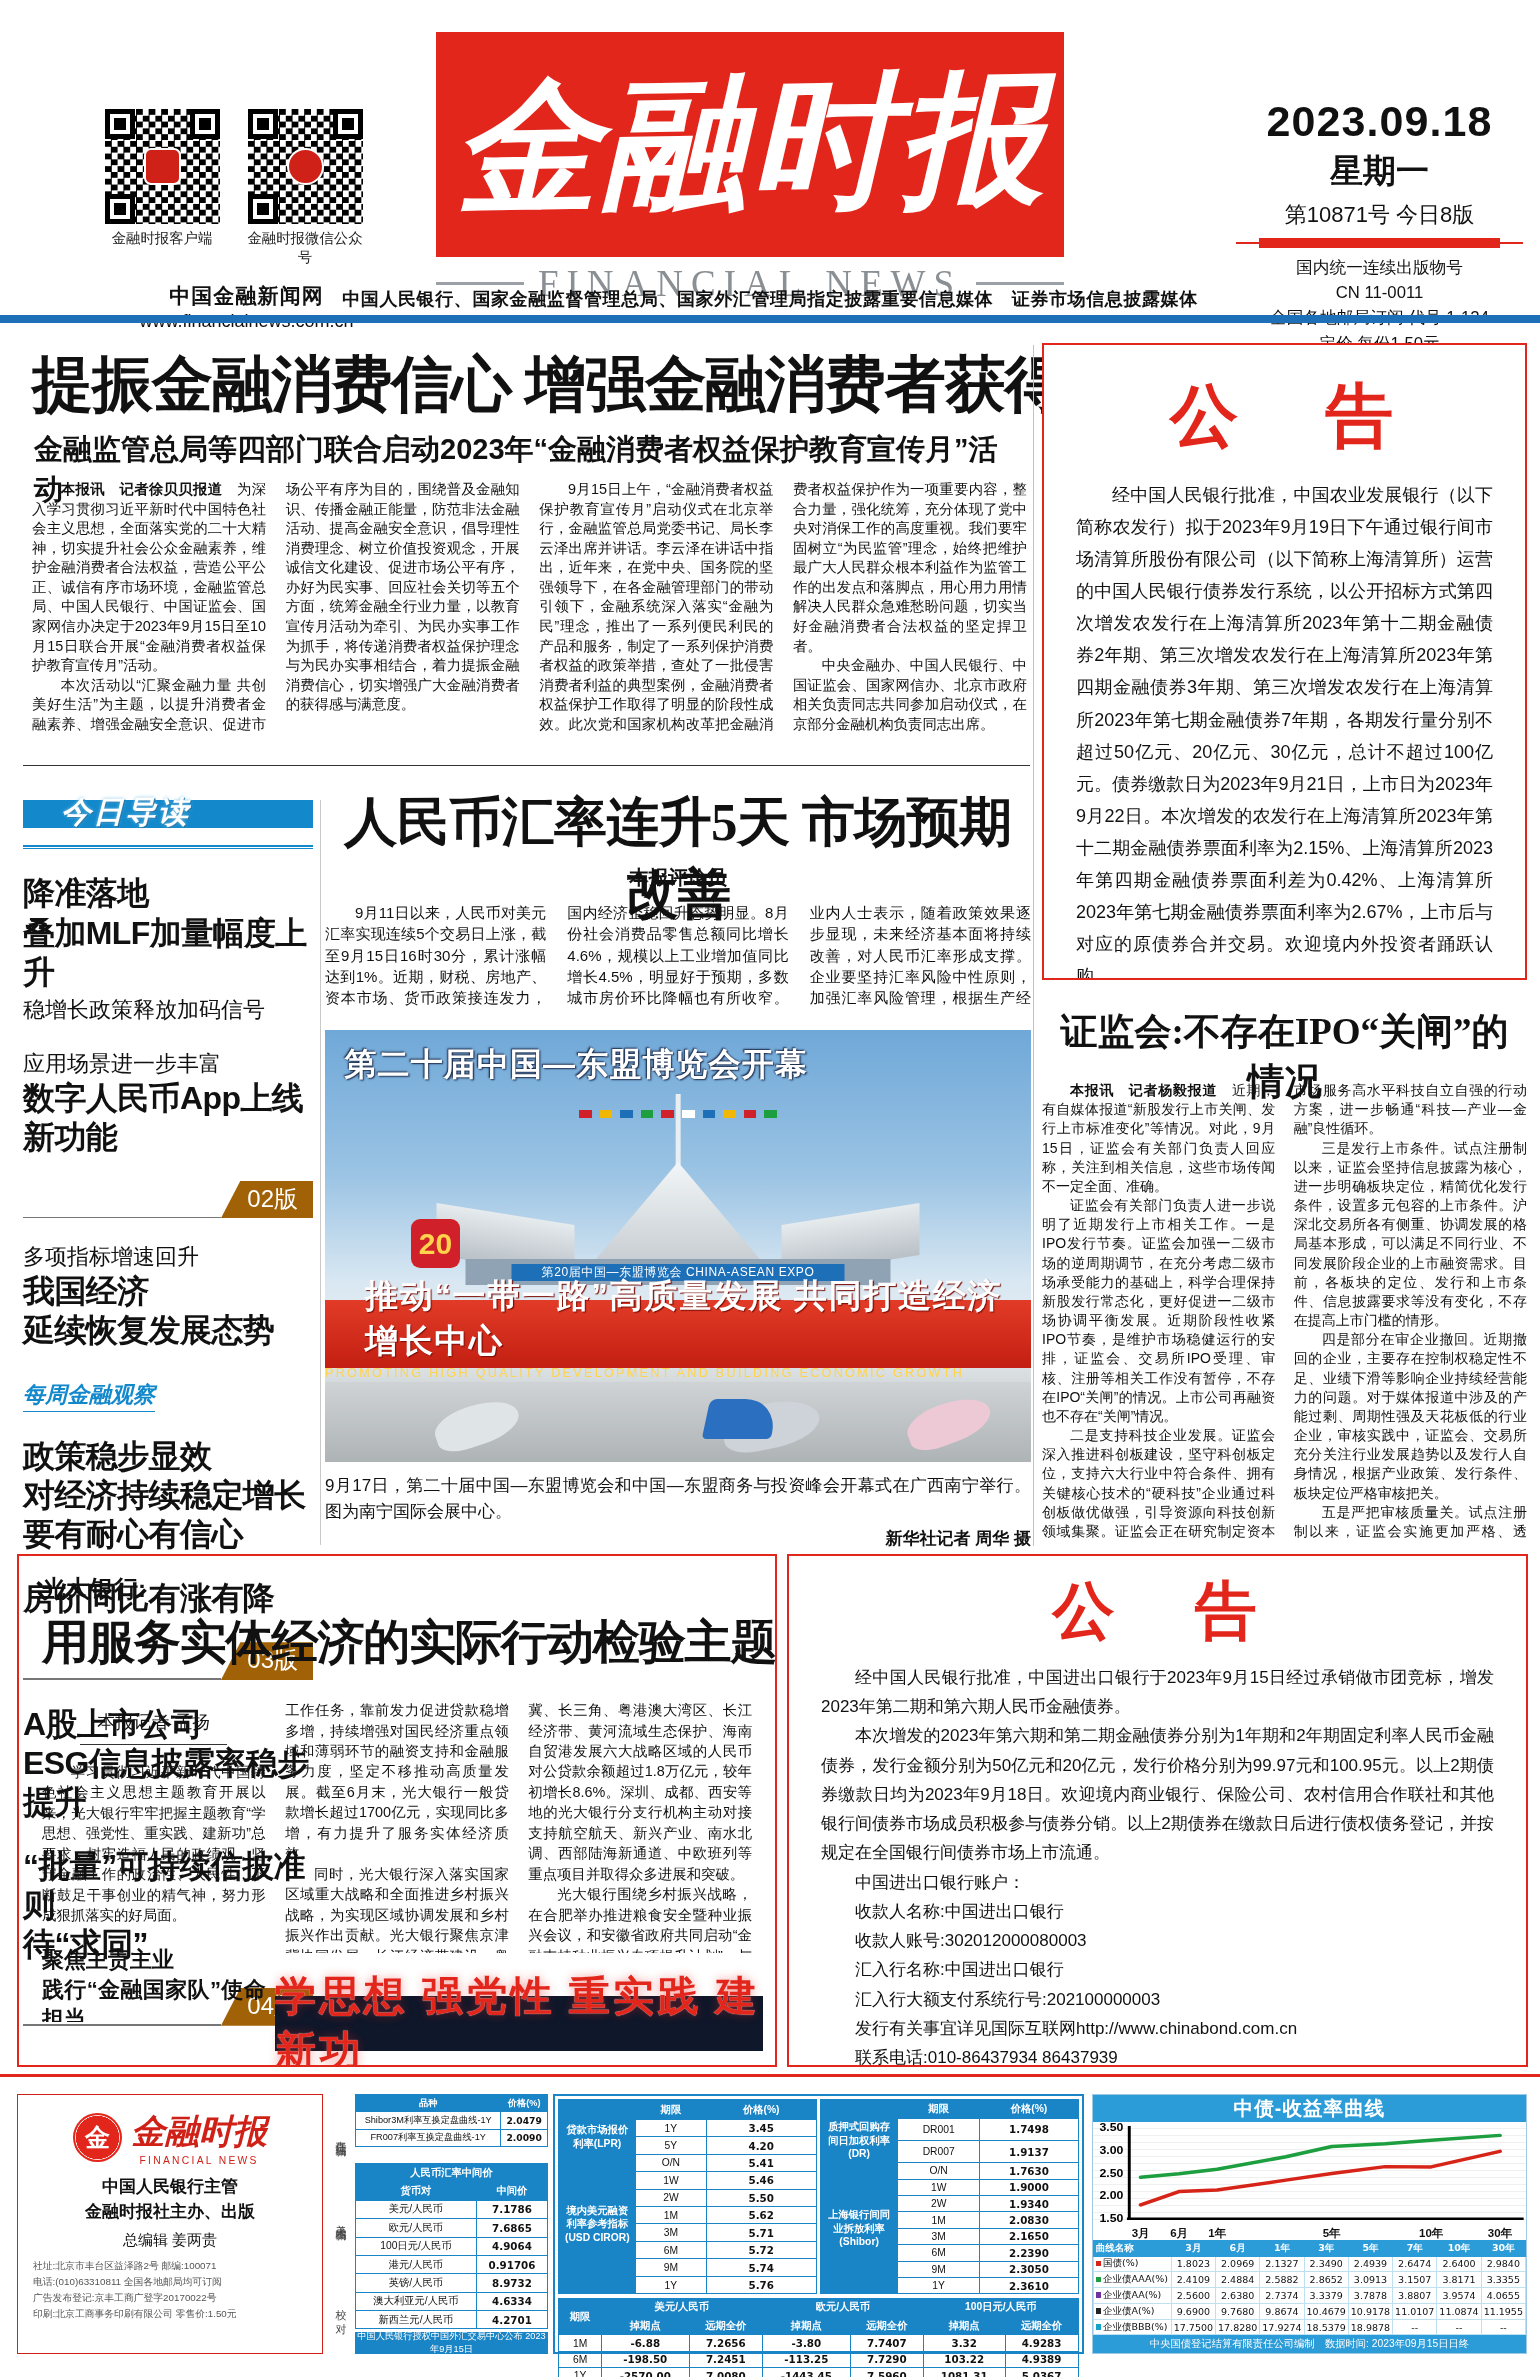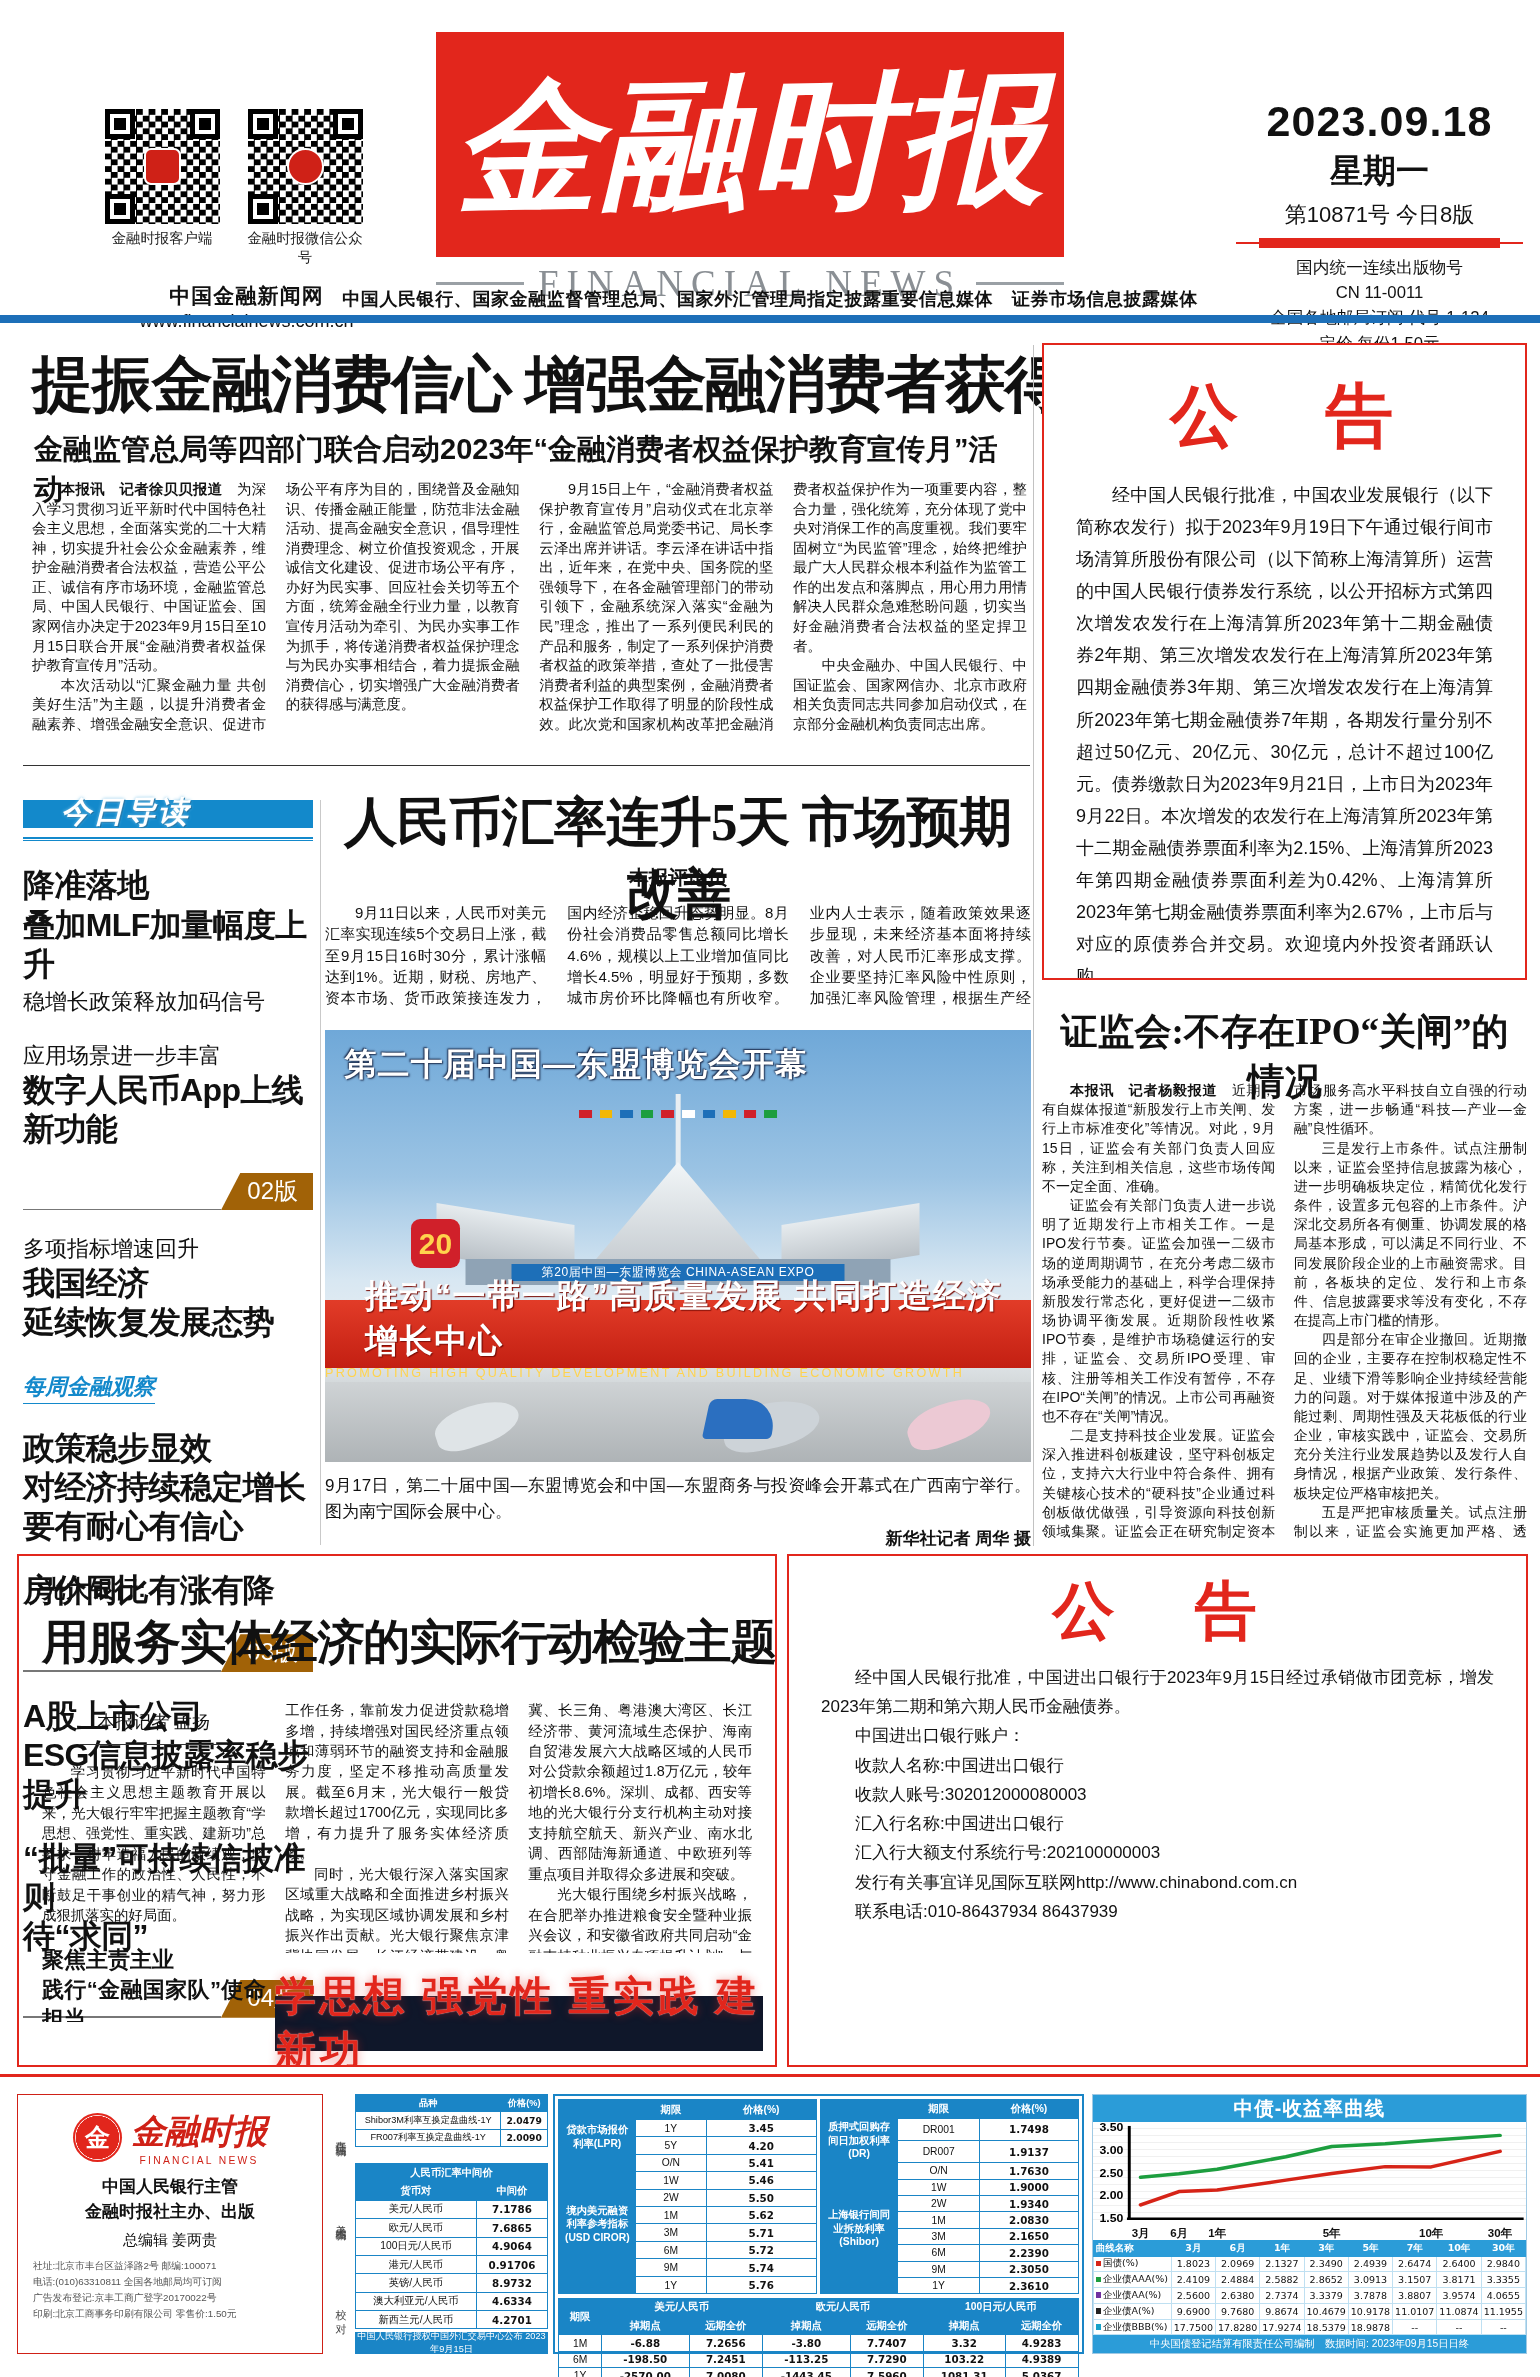--- a/index.html
+++ b/index.html
@@ -65,21 +65,21 @@
   .rmb-body{position:absolute;left:325px;top:902px;width:706px;height:122px;overflow:hidden;
             column-count:3;column-gap:21px;font-size:15px;line-height:1.42;text-align:justify;}
   .rmb-body p{margin:0;text-indent:2em;}
   
   .csrc-hl{position:absolute;left:1042px;top:1007px;width:485px;text-align:center;font-size:37px;font-weight:bold;}
   .csrc-body{position:absolute;left:1042px;top:1081px;width:485px;height:465px;overflow:hidden;
              column-count:2;column-gap:18.4px;font-size:14px;line-height:1.37;text-align:justify;}
   .csrc-body p{margin:0;text-indent:2em;}
   
   .digest{position:absolute;left:23px;top:800px;width:290px;}
-  .digest-banner{position:relative;height:28px;background:#1389cb;margin-bottom:9px;}
+  .digest-banner{position:relative;height:28px;background:#1389cb;margin-bottom:17px;}
   .digest-banner span{position:absolute;left:38px;top:-8px;color:#fff;font-size:30px;font-weight:bold;font-style:italic;
                       text-shadow:0 0 3.4px #7fc4e8,1.1px 1.1px 0 #0d5f92;letter-spacing:2.3px;}
   .digest-underline{height:2.3px;background:#1389cb;margin-bottom:1.1px;}
   .digest-underline2{height:1.1px;background:#1389cb;}
   .dg-item{margin-top:25px;}
   .dg-kicker{font-size:22px;line-height:1.3;}
   .dg-big{font-size:32px;font-weight:bold;line-height:1.22;letter-spacing:-0.6px;}
   .dg-sub{font-size:22px;margin-top:3.4px;}
   .dg-label{color:#1389cb;font-size:22px;font-weight:bold;font-style:italic;border-bottom:1.7px solid #1389cb;
             display:inline-block;margin-top:30px;padding-bottom:1.1px;}
@@ -390,20 +390,21 @@
     </div>
     <div class="ceb-banner">
       <span>学思想 强党性 重实践 建新功</span>
     </div>
   </div>
 
   <div class="notice notice2">
     <div class="notice-title"><span>公</span><span class="gap"></span><span>告</span></div>
     <div class="notice-body">
       <p>经中国人民银行批准，中国进出口银行于2023年9月15日经过承销做市团竞标，增发2023年第二期和第六期人民币金融债券。</p>
+      <p>本次增发的2023年第六期和第二期金融债券分别为1年期和2年期固定利率人民币金融债券，发行金额分别为50亿元和20亿元，发行价格分别为99.97元和100.95元。以上2期债券缴款日均为2023年9月18日。欢迎境内商业银行、保险公司、农村信用合作联社和其他银行间债券市场成员积极参与债券分销。以上2期债券在缴款日后进行债权债务登记，并按规定在全国银行间债券市场上市流通。</p>
       <p>中国进出口银行账户：</p>
       <p>收款人名称:中国进出口银行</p>
       <p>收款人账号:302012000080003</p>
       <p>汇入行名称:中国进出口银行</p>
       <p>汇入行大额支付系统行号:202100000003</p>
       <p>发行有关事宜详见国际互联网http://www.chinabond.com.cn</p>
       <p>联系电话:010-86437934 86437939</p>
 
     </div>
 

